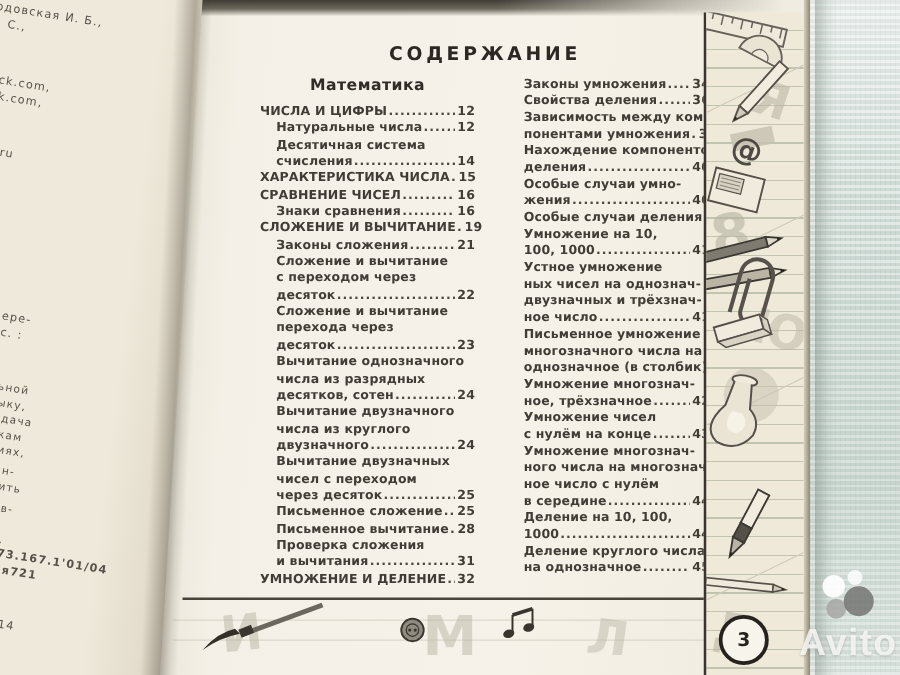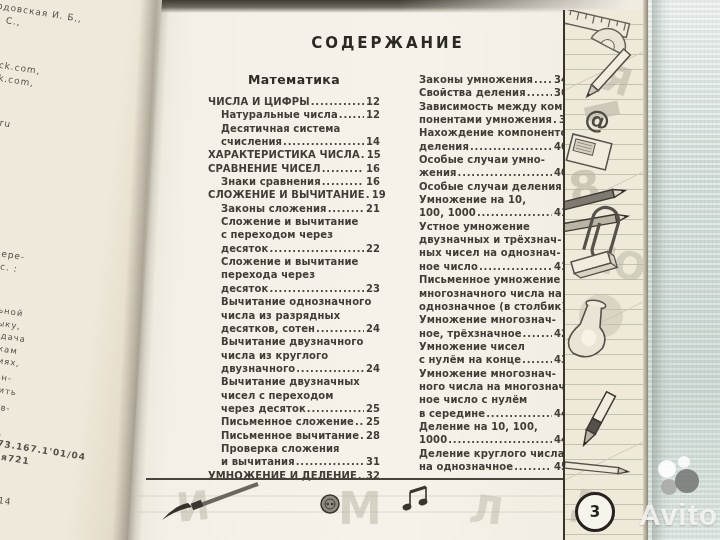--- a/index.html
+++ b/index.html
@@ -40,21 +40,21 @@
     -webkit-mask-image:linear-gradient(to right,#000 50%,rgba(0,0,0,.35) 78%,transparent 96%);
     mask-image:linear-gradient(to right,#000 50%,rgba(0,0,0,.35) 78%,transparent 96%);}
   .spine-shadow{position:absolute;left:126px;top:0;width:30px;height:100%;
     transform:skewX(-3deg);pointer-events:none;z-index:4;
     background:linear-gradient(to right,transparent,rgba(70,64,52,.35) 55%,rgba(70,64,52,.12) 78%,transparent);}
 
   
   .toc-area{position:absolute;left:80px;top:12px;width:360px;bottom:16px;color:#3f3c36;}
   .page-title{margin-top:22px;text-align:center;font-weight:bold;font-size:15px;
     letter-spacing:3px;color:#2c2924;}
-  .columns{display:flex;margin-top:20px;}
+  .columns{display:flex;margin-top:8px;}
   .col1{width:172px;}
   .col2{width:162px;margin-left:26px;margin-top:1px;}
   .col-header{text-align:center;font-weight:bold;font-size:12.5px;letter-spacing:.4px;
     line-height:16px;margin-bottom:7px;color:#2f2c27;}
   .toc-line{display:flex;align-items:baseline;font-weight:bold;font-size:10px;
     line-height:13.35px;letter-spacing:.1px;color:#403d37;}
   .toc-line.ind1{padding-left:13px;align-items:center;}
   .toc-line .t{white-space:nowrap;}
   .toc-line .dots{flex:1;overflow:hidden;white-space:nowrap;min-width:4px;margin:0 1px;}
   .toc-line .dots::after{content:"......................................................................";
@@ -310,24 +310,24 @@
               </div>
               <div class="toc-line ind1">
                 <span class="t">100, 1000</span>
                 <span class="dots"></span>
                 <span class="pg">41</span>
               </div>
               <div class="toc-line ind1">
                 <span class="t">Устное умножение</span>
               </div>
               <div class="toc-line ind1">
+                <span class="t">ных чисел на однознач-</span>
+              </div>
+              <div class="toc-line ind1">
                 <span class="t">двузначных и трёхзнач-</span>
-              </div>
-              <div class="toc-line ind1">
-                <span class="t">ных чисел на однознач-</span>
               </div>
               <div class="toc-line ind1">
                 <span class="t">ное число</span>
                 <span class="dots"></span>
                 <span class="pg">41</span>
               </div>
               <div class="toc-line ind1">
                 <span class="t">Письменное умножение</span>
               </div>
               <div class="toc-line ind1">

